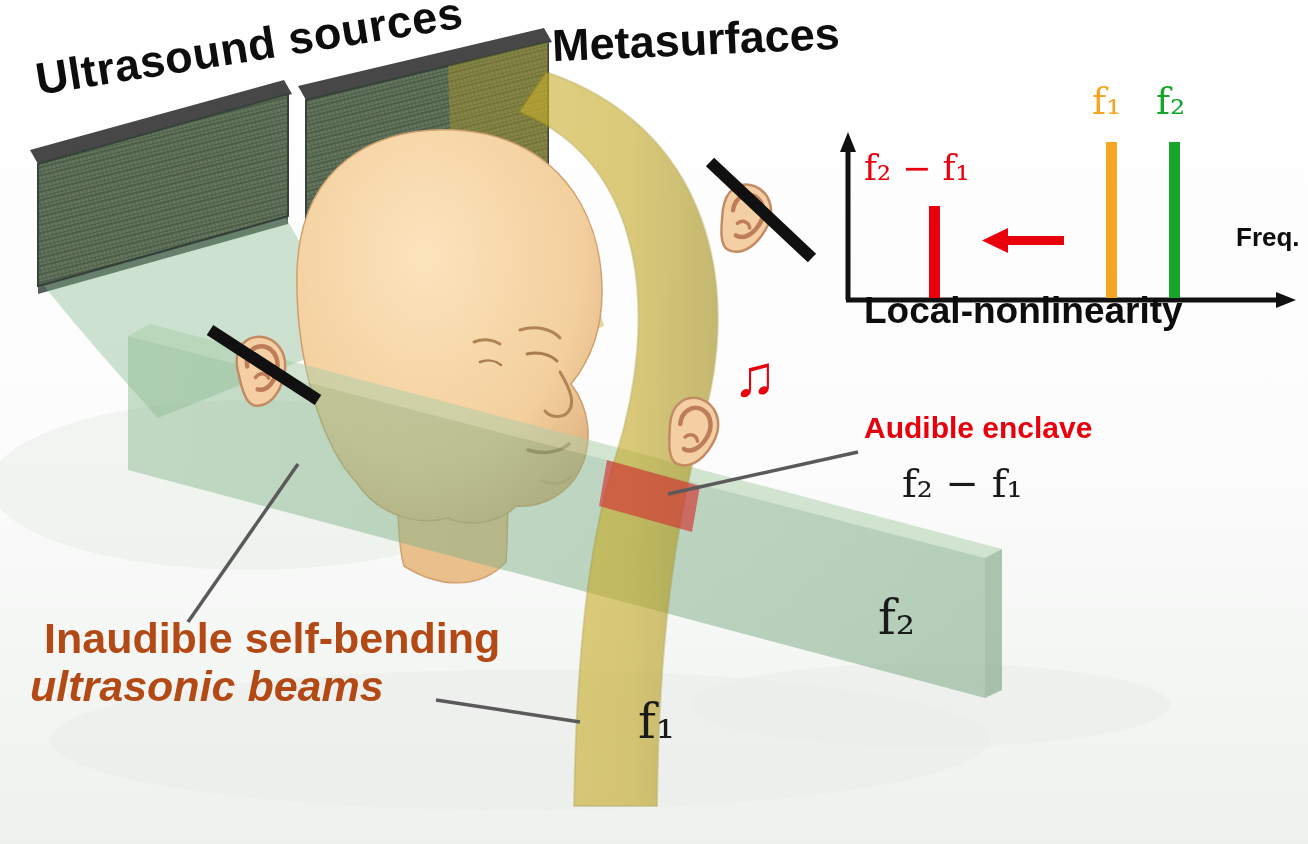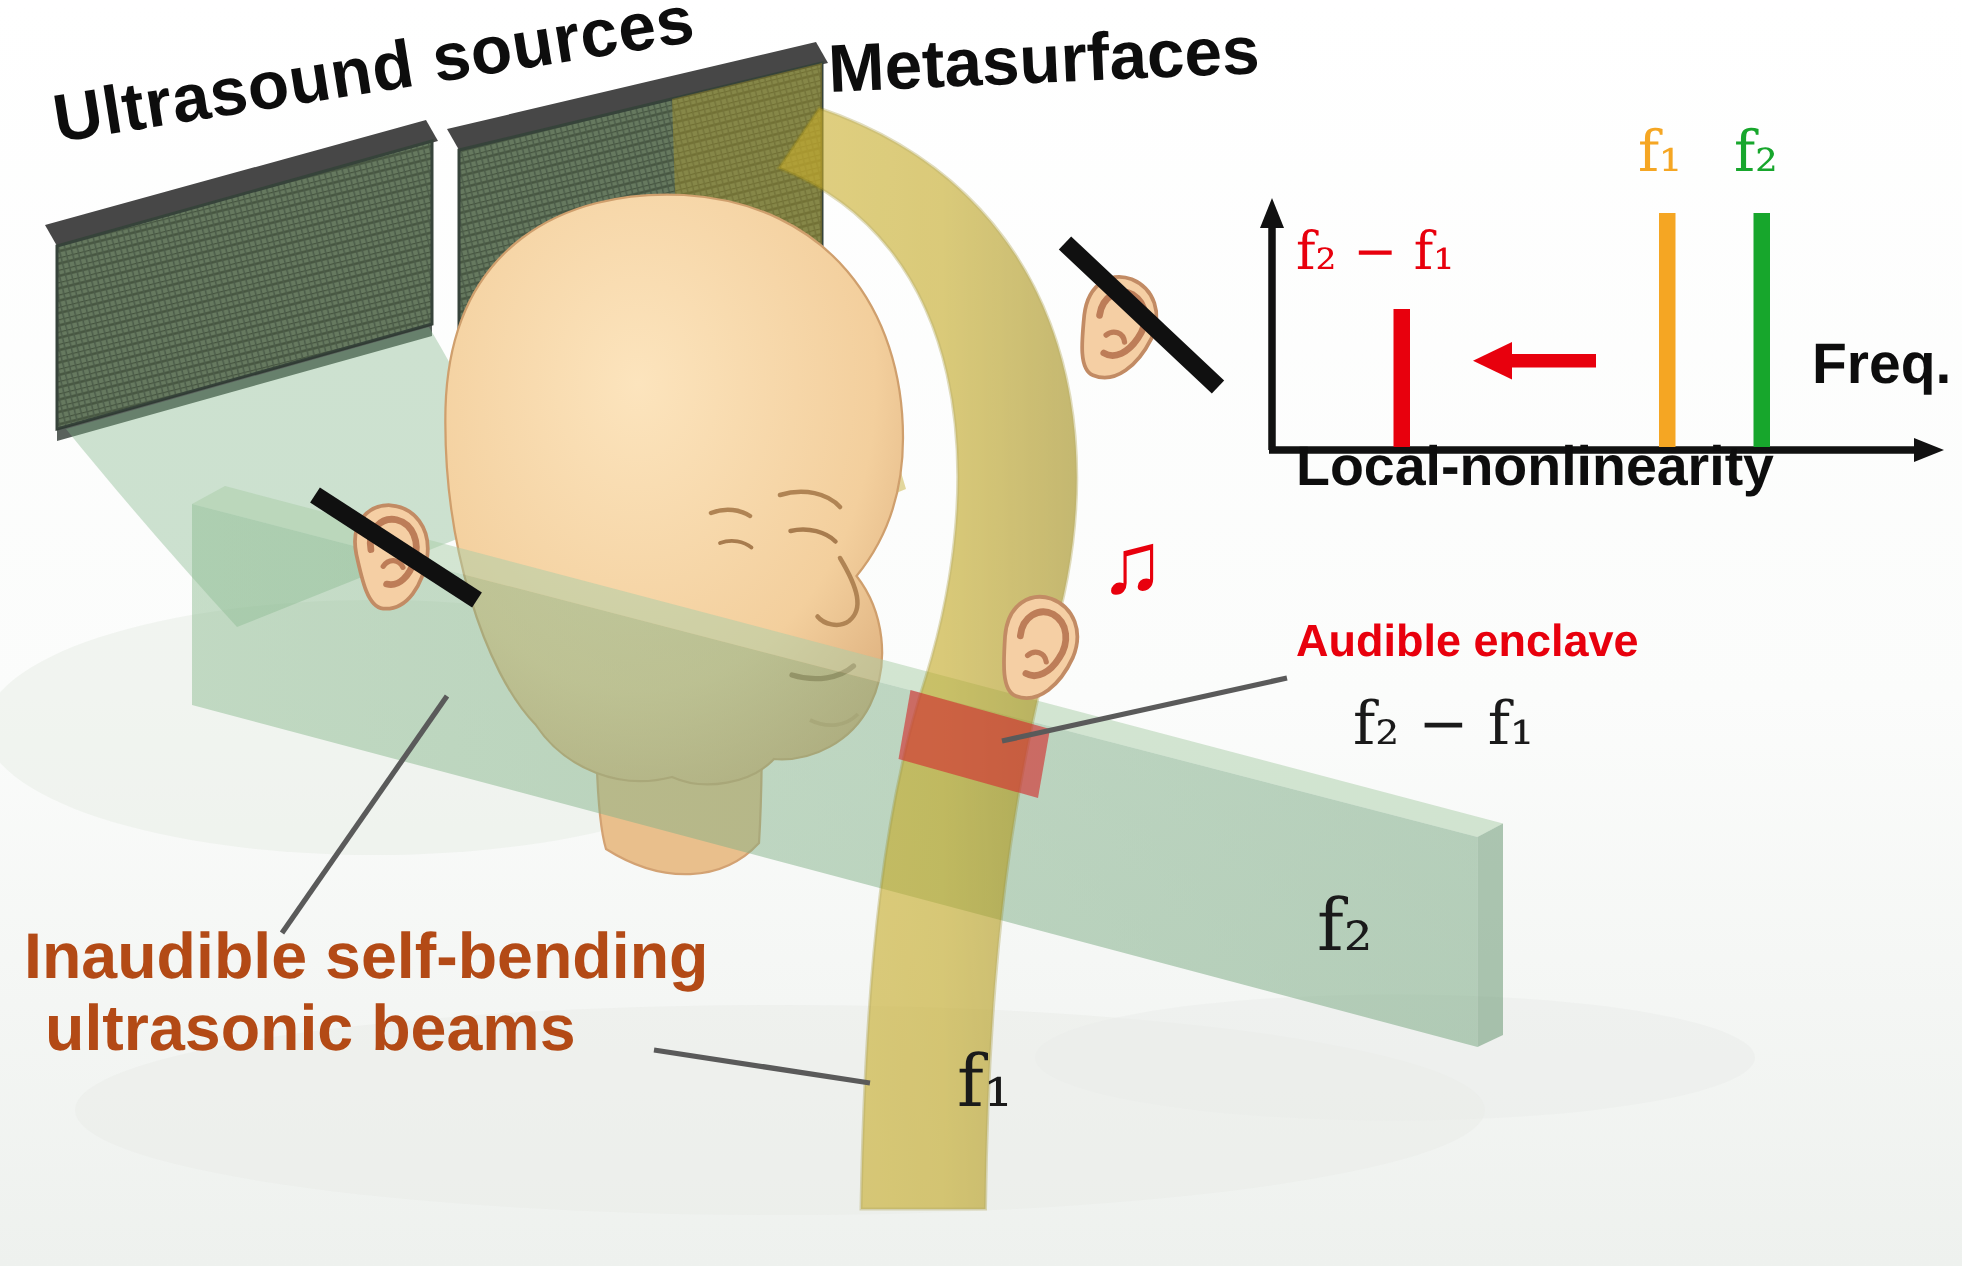--- a/index.html
+++ b/index.html
@@ -19,25 +19,25 @@
     font-family:"DejaVu Serif","DejaVu Sans",serif;
     font-weight:400;color:#1a1a1a;
   }
   #lbl-sources{left:36px;top:56px;font-size:45px;transform:rotate(-9deg);transform-origin:0 50%;letter-spacing:.5px;}
   #lbl-meta{left:552px;top:16px;font-size:45px;transform:rotate(-2.5deg);}
   #lbl-enclave{left:864px;top:412px;font-size:30px;}
   #lbl-enclave-freq{left:902px;top:462px;font-size:40px;}
   #lbl-f1{left:638px;top:696px;font-size:48px;}
   #lbl-f2{left:878px;top:592px;font-size:48px;}
   #lbl-inaud1{left:16px;top:616px;font-size:43px;}
-  #lbl-inaud2{left:30px;top:664px;font-size:43px;}
+  #lbl-inaud2{left:30px;top:664px;font-size:43px;font-style:italic;}
   #ins-diff{left:864px;top:150px;font-size:35px;}
   #ins-f1{left:1092px;top:82px;font-size:38px;}
   #ins-f2{left:1156px;top:82px;font-size:38px;}
-  #ins-freq{left:1208px;top:224px;font-size:38px;}
+  #ins-freq{left:1236px;top:224px;font-size:26px;}
   #ins-title{left:864px;top:292px;font-size:37px;}
   #music-note{left:733px;top:346px;font-size:58px;font-weight:700;}
 </style>
 </head>
 <body>
 
 <div class="scene">
 
 <svg width="1308" height="844" viewBox="0 0 1308 844">
   <defs>
@@ -130,21 +130,21 @@
 
 <div class="lbl" id="lbl-sources">Ultrasound sources</div>
 <div class="lbl" id="lbl-meta">Metasurfaces</div>
 
 <div class="lbl" id="lbl-enclave" style="color: rgb(232, 0, 13);">Audible enclave</div>
 <div class="lbl math" id="lbl-enclave-freq">f₂ − f₁</div>
 
 <div class="lbl math" id="lbl-f1">f₁</div>
 <div class="lbl math" id="lbl-f2">f₂</div>
 
-<div class="lbl" id="lbl-inaud1" style="color: rgb(179, 74, 22);">Inaudible self-bending</div>
+<div class="lbl" id="lbl-inaud1" style="color: rgb(179, 74, 22); margin-left: 28px;">Inaudible self-bending</div>
 <div class="lbl" id="lbl-inaud2" style="color: rgb(179, 74, 22);">ultrasonic beams</div>
 
 <div class="lbl math" id="ins-diff" style="color: rgb(232, 0, 13);">f₂ − f₁</div>
 <div class="lbl math" id="ins-f1" style="color: rgb(245, 166, 35);">f₁</div>
 <div class="lbl math" id="ins-f2" style="color: rgb(23, 166, 44);">f₂</div>
 <div class="lbl" id="ins-freq">Freq.</div>
 <div class="lbl" id="ins-title">Local-nonlinearity</div>
 
 <div class="lbl" id="music-note" style="color: rgb(232, 0, 13);">♫</div>
 

